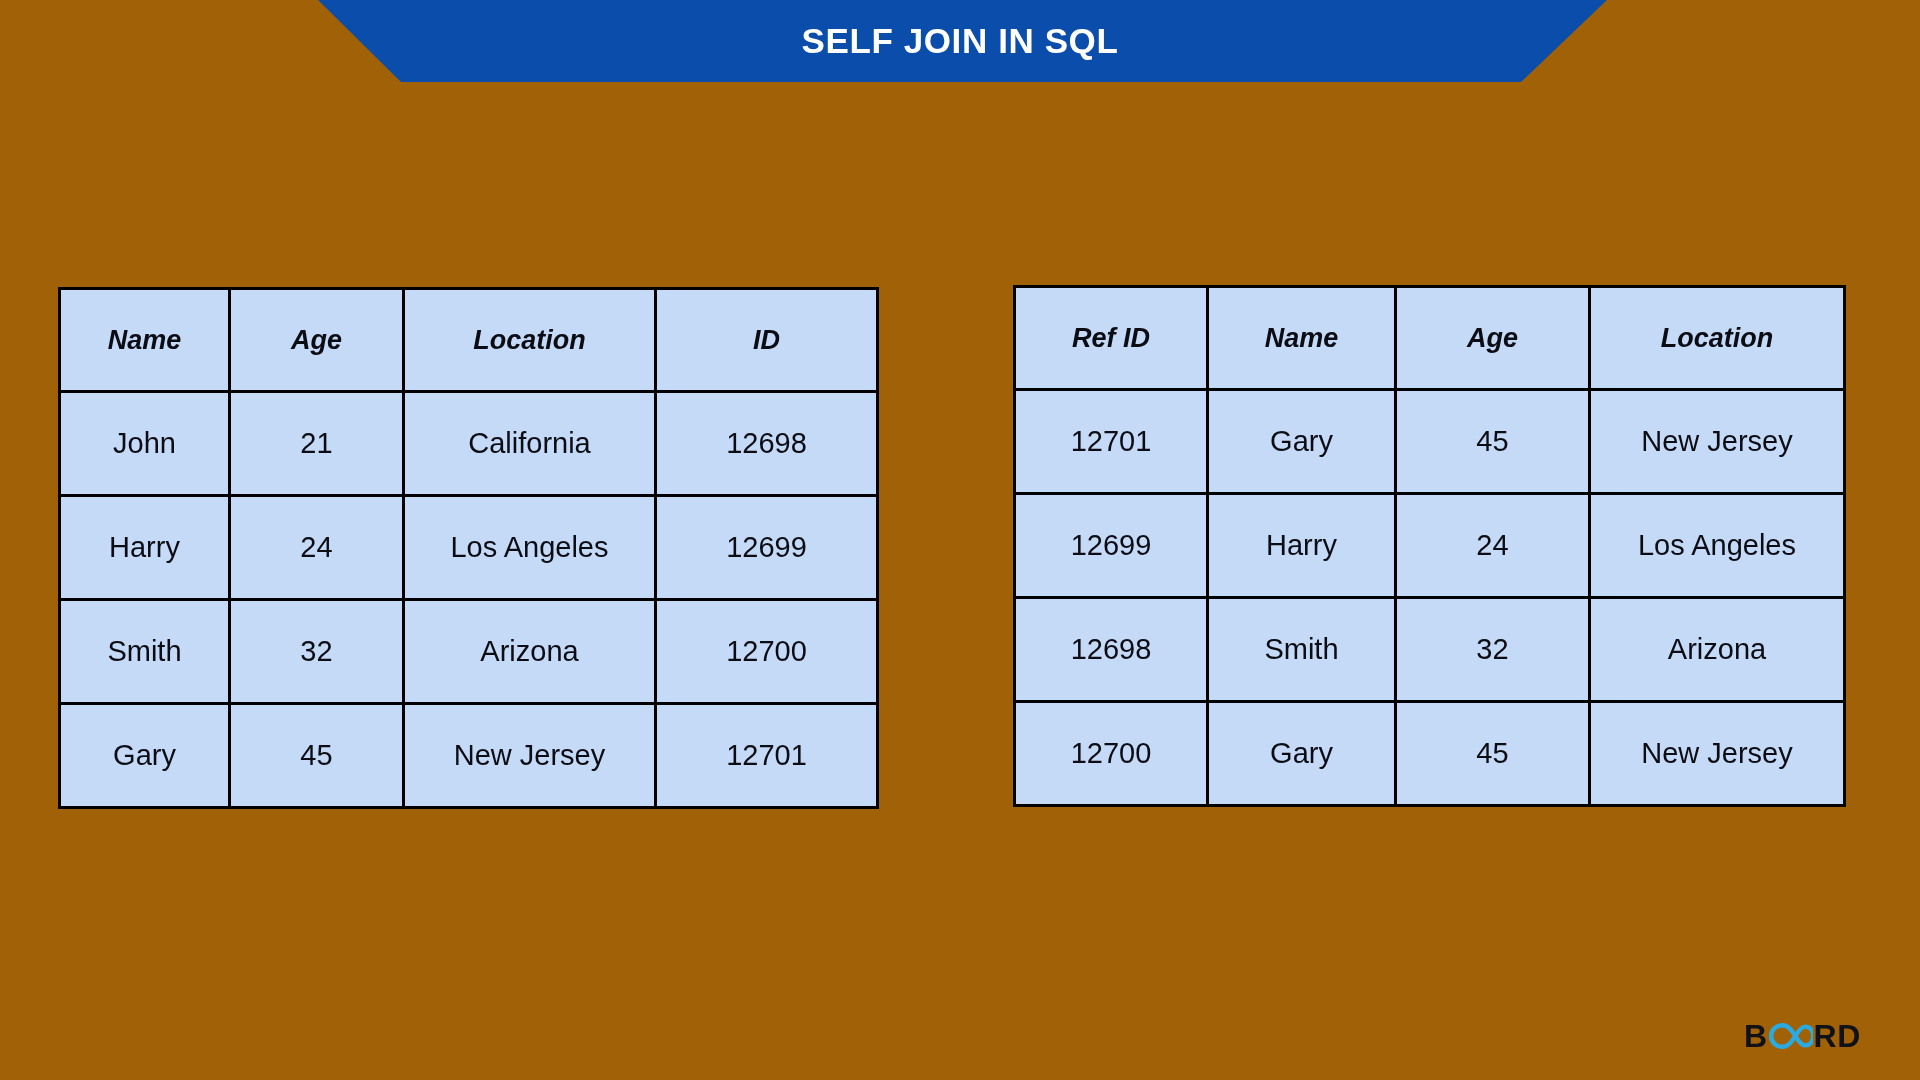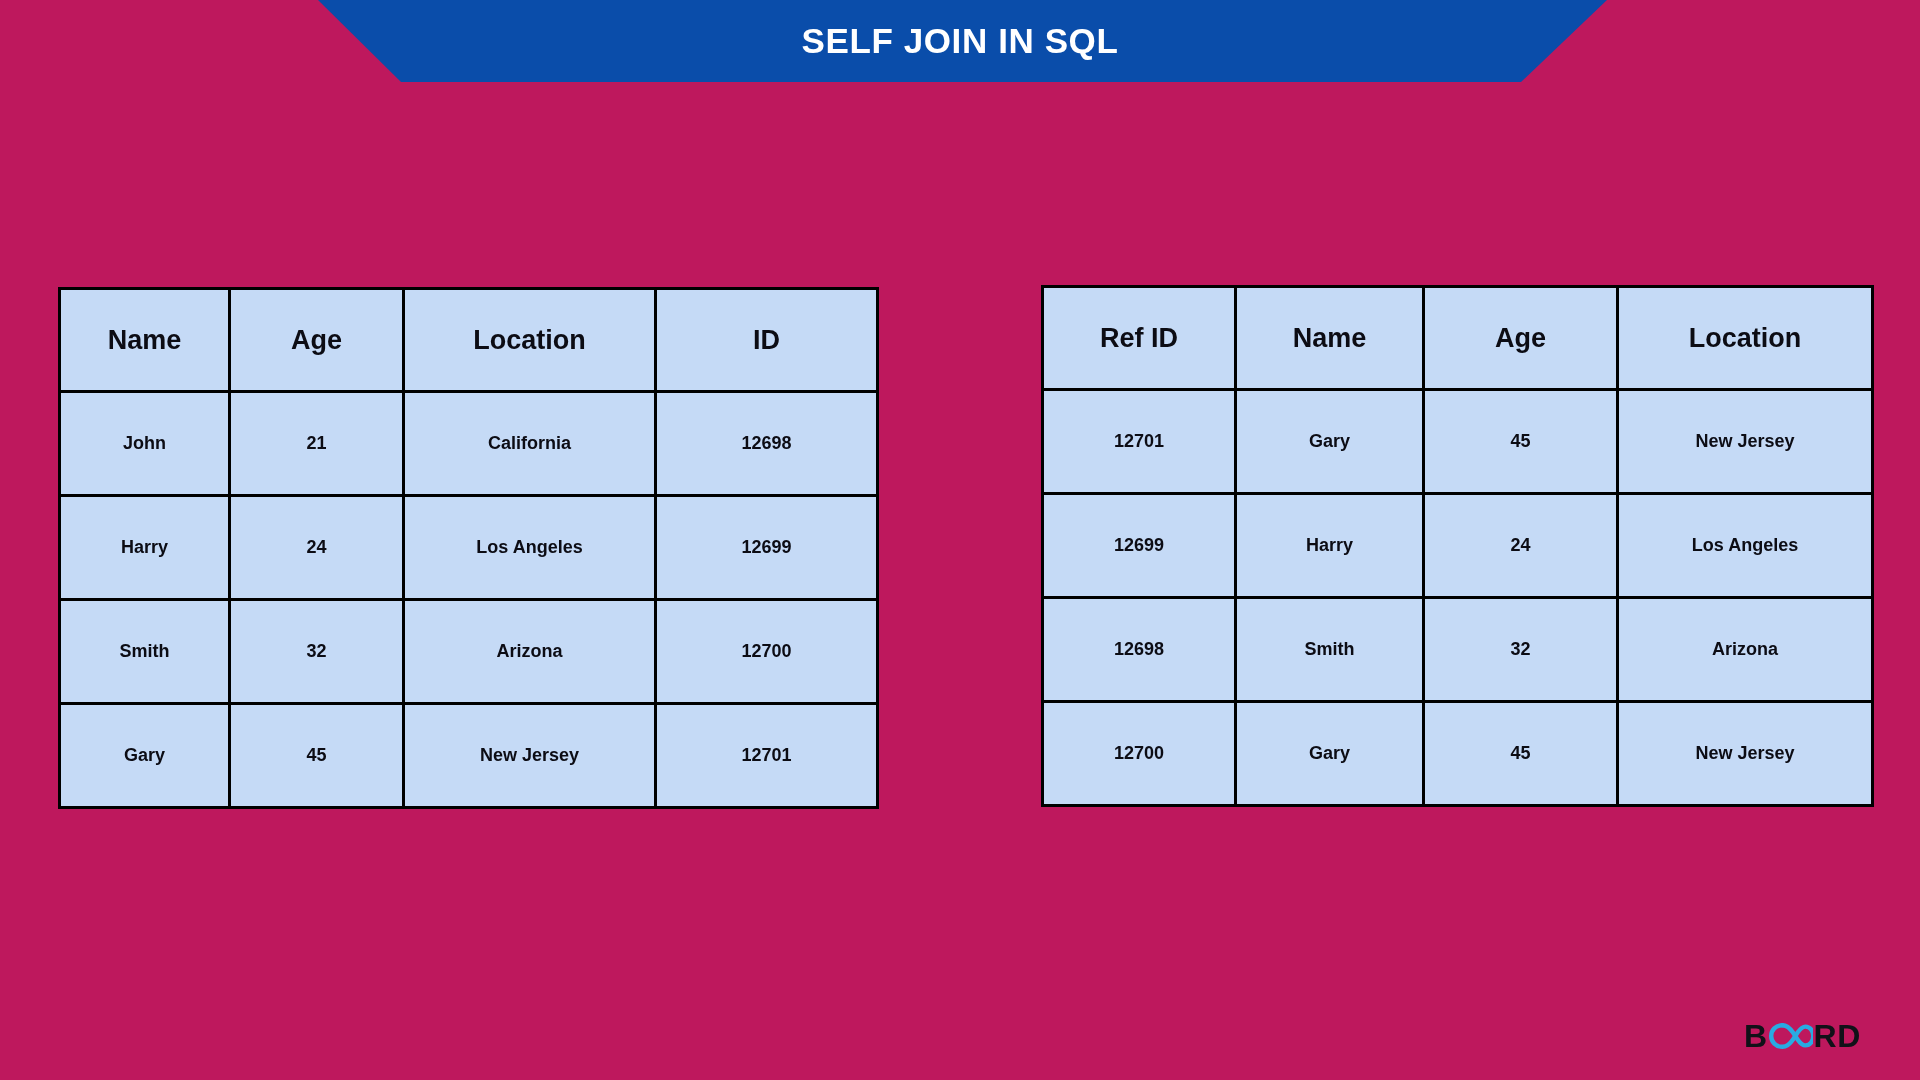--- a/index.html
+++ b/index.html
@@ -9,21 +9,21 @@
   body {
     width: 1920px;
     height: 1080px;
     overflow: hidden;
     font-family: "Liberation Sans", sans-serif;
   }
   #canvas {
     position: relative;
     width: 1920px;
     height: 1080px;
-    background: #be185d;
+    background: #a16207;
   }
 
   
   #header-banner {
     position: absolute;
     left: 0;
     top: 0;
     width: 1920px;
     height: 82px;
   }
@@ -58,47 +58,47 @@
     border-collapse: collapse;
     table-layout: fixed;
     background: #c5daf6;
   }
   .data-table td,
   .data-table th {
     border: 3px solid #000000;
     text-align: center;
     vertical-align: middle;
     color: #0c0c14;
-    font-size: 18px;
-    font-weight: bold;
+    font-size: 29px;
+    font-weight: normal;
     padding: 0;
     height: 101px;
     background: #c5daf6;
   }
   .data-table th {
     font-weight: bold;
     font-size: 27px;
     height: 100px;
+    font-style: italic;
   }
 
   #table-left {
     left: 58px;
     top: 287px;
     width: 818px;
   }
   #table-left col.c0 { width: 170px; }
   #table-left col.c1 { width: 174px; }
   #table-left col.c2 { width: 252px; }
   #table-left col.c3 { width: 222px; }
 
   #table-right {
     left: 1013px;
     top: 285px;
     width: 830px;
-    margin-left: 28px;
   }
   #table-right col.c0 { width: 193px; }
   #table-right col.c1 { width: 188px; }
   #table-right col.c2 { width: 194px; }
   #table-right col.c3 { width: 255px; }
 
   
   #brand-logo {
     position: absolute;
     left: 1744px;

